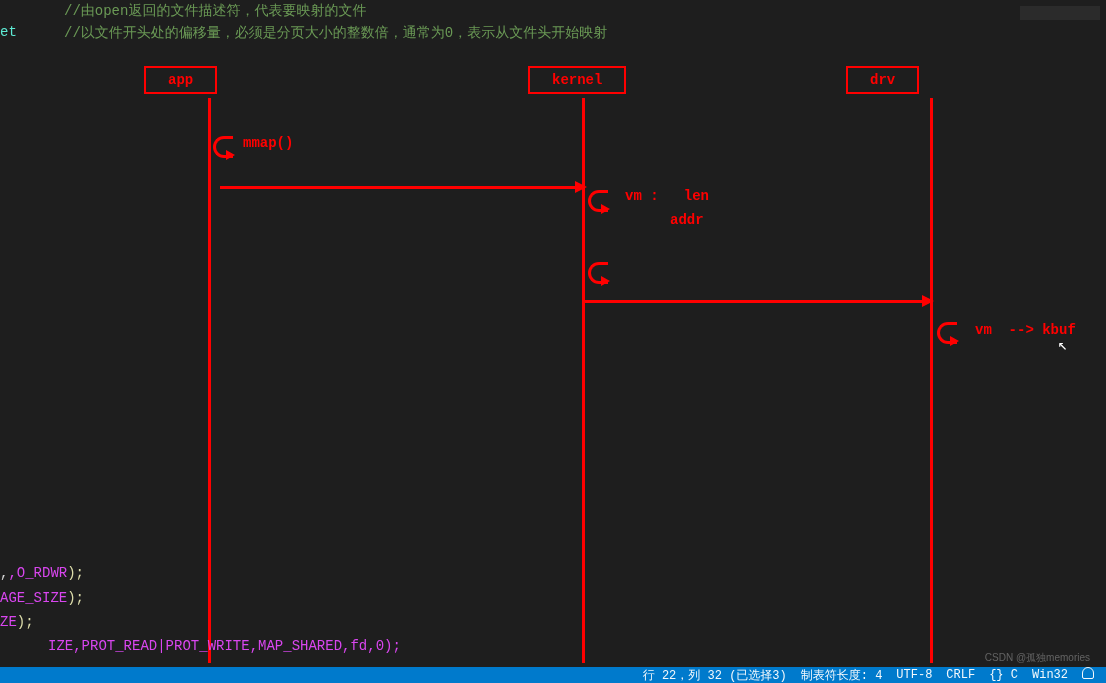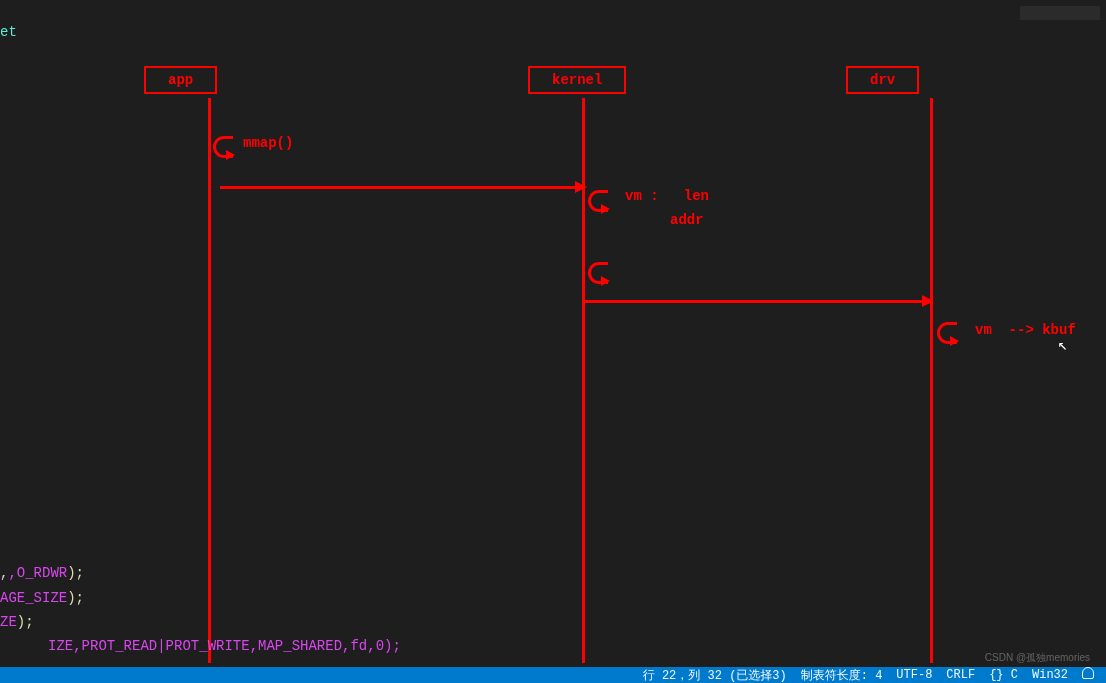--- a/index.html
+++ b/index.html
@@ -161,20 +161,22 @@
       display: inline-block;
     }
   </style>
 </head>
 <body>
 
 <div class="editor-area">
   <div class="minimap"></div>
 
   <div class="gutter-text">et</div>
+  <div class="comment-line comment1">//由open返回的文件描述符，代表要映射的文件</div>
+  <div class="comment-line comment2">//以文件开头处的偏移量，必须是分页大小的整数倍，通常为0，表示从文件头开始映射</div>
 
   <div class="red-box box-app">app</div>
   <div class="red-box box-kernel">kernel</div>
   <div class="red-box box-drv">drv</div>
 
   <div class="lifeline ll-app"></div>
   <div class="lifeline ll-kernel"></div>
   <div class="lifeline ll-drv"></div>
 
   <div class="self-loop sl1"></div>

